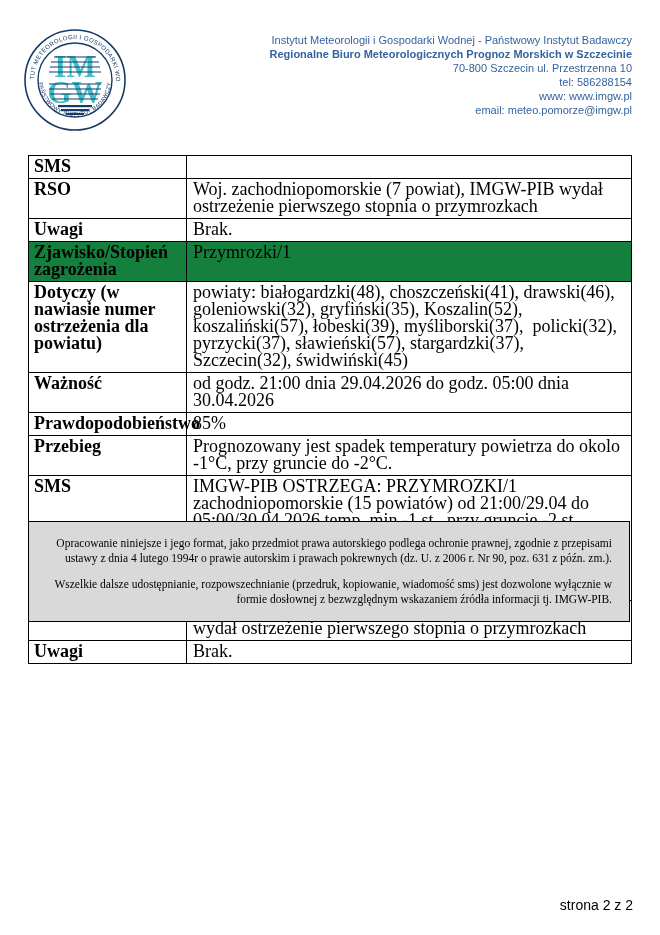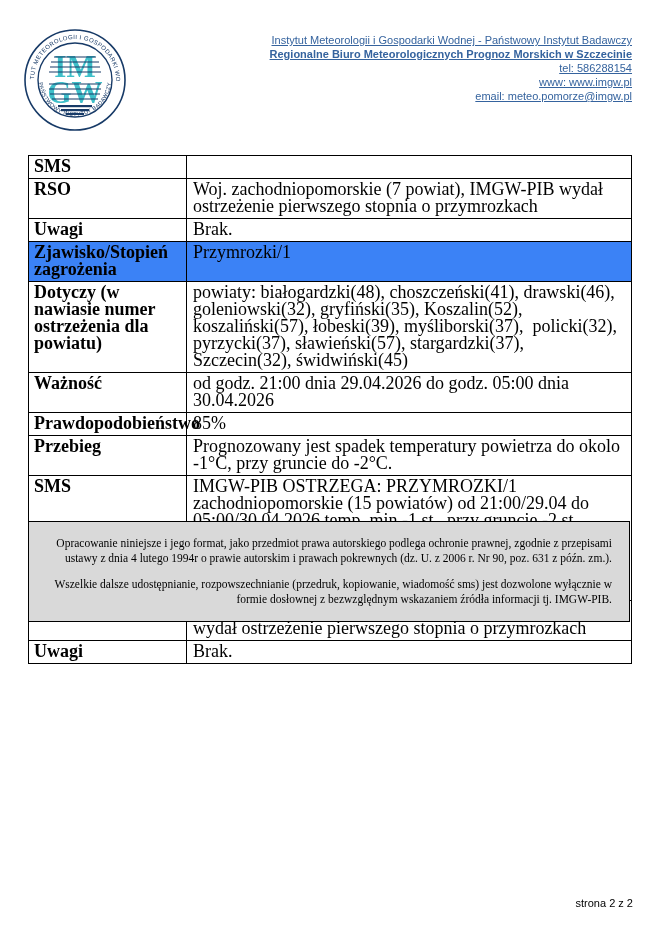--- a/index.html
+++ b/index.html
@@ -12,21 +12,21 @@
   }
   
   .header{position:absolute;top:0;left:0;width:660px;height:140px;}
   .logo-wrap{position:absolute;left:22px;top:27px;width:106px;height:106px;}
   .contact{
     position:absolute;right:28px;top:33px;width:480px;
     text-align:right;
     font-family:"Liberation Sans", sans-serif;
     font-size:11px;line-height:14px;
   }
-  .contact div{white-space:nowrap;text-decoration:underline;}
+  .contact div{white-space:nowrap;}
   .contact .bold{font-weight:bold;}
   
   .warn-table{
     position:absolute;left:28px;top:155px;width:602px;
     border:1px solid #000;
     border-bottom:none;
     font-size:18px;line-height:17px;
   }
   .t-row{display:flex;border-bottom:1px solid #000;}
   .t-label{
@@ -50,21 +50,21 @@
     border:1px solid #000;
     box-sizing:border-box;
     font-size:11.5px;line-height:14.6px;
     padding:2px 5px 3px 4px;
   }
   .copyright p{margin:12px;text-indent:8px;text-align:right;}
   
   .page-footer{
     position:absolute;right:27px;top:897px;
     font-family:"Liberation Sans", sans-serif;
-    font-size:11px;
+    font-size:14px;
   }
 </style>
 </head>
 <body>
 
 <div class="header">
   <div class="logo-wrap">
     <svg width="106" height="106" viewBox="0 0 106 106">
       <defs>
         <path id="arcTop" d="M 12,53 A 41,41 0 0 1 94,53"></path>
@@ -93,39 +93,40 @@
       <g fill="#173A67">
         <rect x="36" y="78" width="34" height="2.2"></rect>
         <rect x="39" y="82" width="28" height="2.2"></rect>
         <rect x="44" y="86" width="18" height="2"></rect>
       </g>
     </svg>
   </div>
   <div class="contact" id="contact-block" style="color: rgb(53, 99, 158);">
     <div>Instytut Meteorologii i Gospodarki Wodnej - Państwowy Instytut Badawczy</div>
     <div class="bold">Regionalne Biuro Meteorologicznych Prognoz Morskich w Szczecinie</div>
+    <div>70-800 Szczecin ul. Przestrzenna 10</div>
     <div>tel: 586288154</div>
     <div>www: www.imgw.pl</div>
     <div>email: meteo.pomorze@imgw.pl</div>
   </div>
 </div>
 
 <div class="warn-table">
   <div class="t-row">
     <div class="t-label">SMS</div>
   </div>
   <div class="t-row">
     <div class="t-label">RSO</div>
     <div class="t-value">Woj. zachodniopomorskie (7 powiat), IMGW-PIB wydał ostrzeżenie pierwszego stopnia o przymrozkach</div>
   </div>
   <div class="t-row">
     <div class="t-label">Uwagi</div>
     <div class="t-value">Brak.</div>
   </div>
-  <div class="t-row highlight" style="background: #3b82f6; font-family: Liberation Serif, serif;">
+  <div class="t-row highlight" style="background: #15803d; font-family: Liberation Serif, serif;">
     <div class="t-label">Zjawisko/Stopień zagrożenia</div>
     <div class="t-value">Przymrozki/1</div>
   </div>
   <div class="t-row">
     <div class="t-label">Dotyczy (w nawiasie numer ostrzeżenia dla powiatu)</div>
     <div class="t-value">powiaty: białogardzki(48), choszczeński(41), drawski(46), goleniowski(32), gryfiński(35), Koszalin(52), koszaliński(57), łobeski(39), myśliborski(37),  policki(32), pyrzycki(37), sławieński(57), stargardzki(37), Szczecin(32), świdwiński(45)</div>
   </div>
   <div class="t-row">
     <div class="t-label">Ważność</div>
     <div class="t-value">od godz. 21:00 dnia 29.04.2026 do godz. 05:00 dnia 30.04.2026</div>

